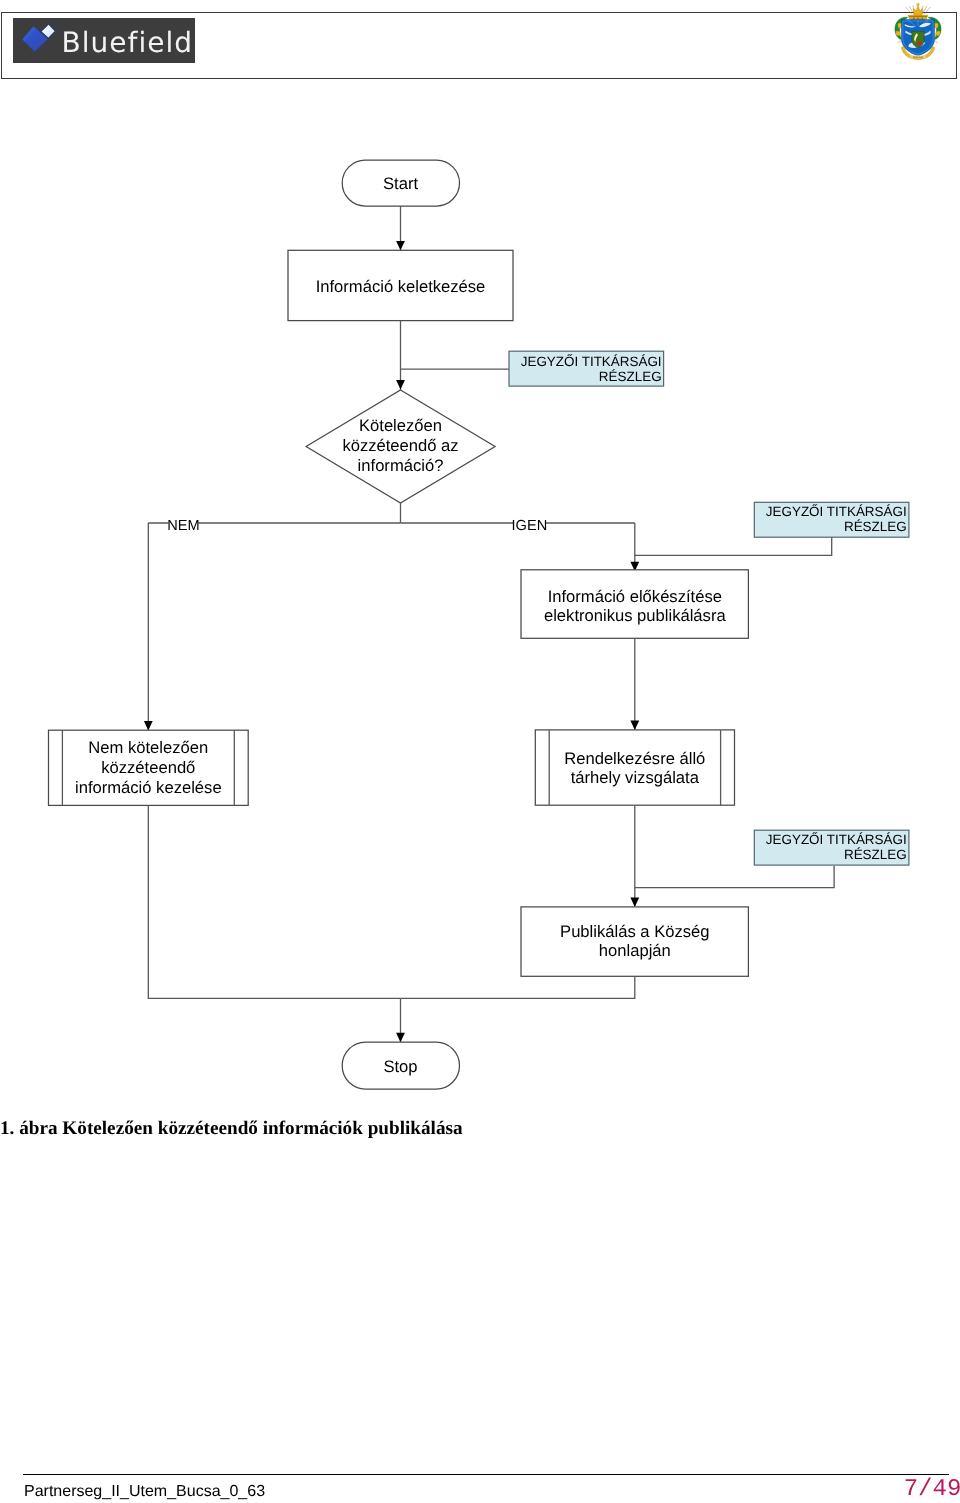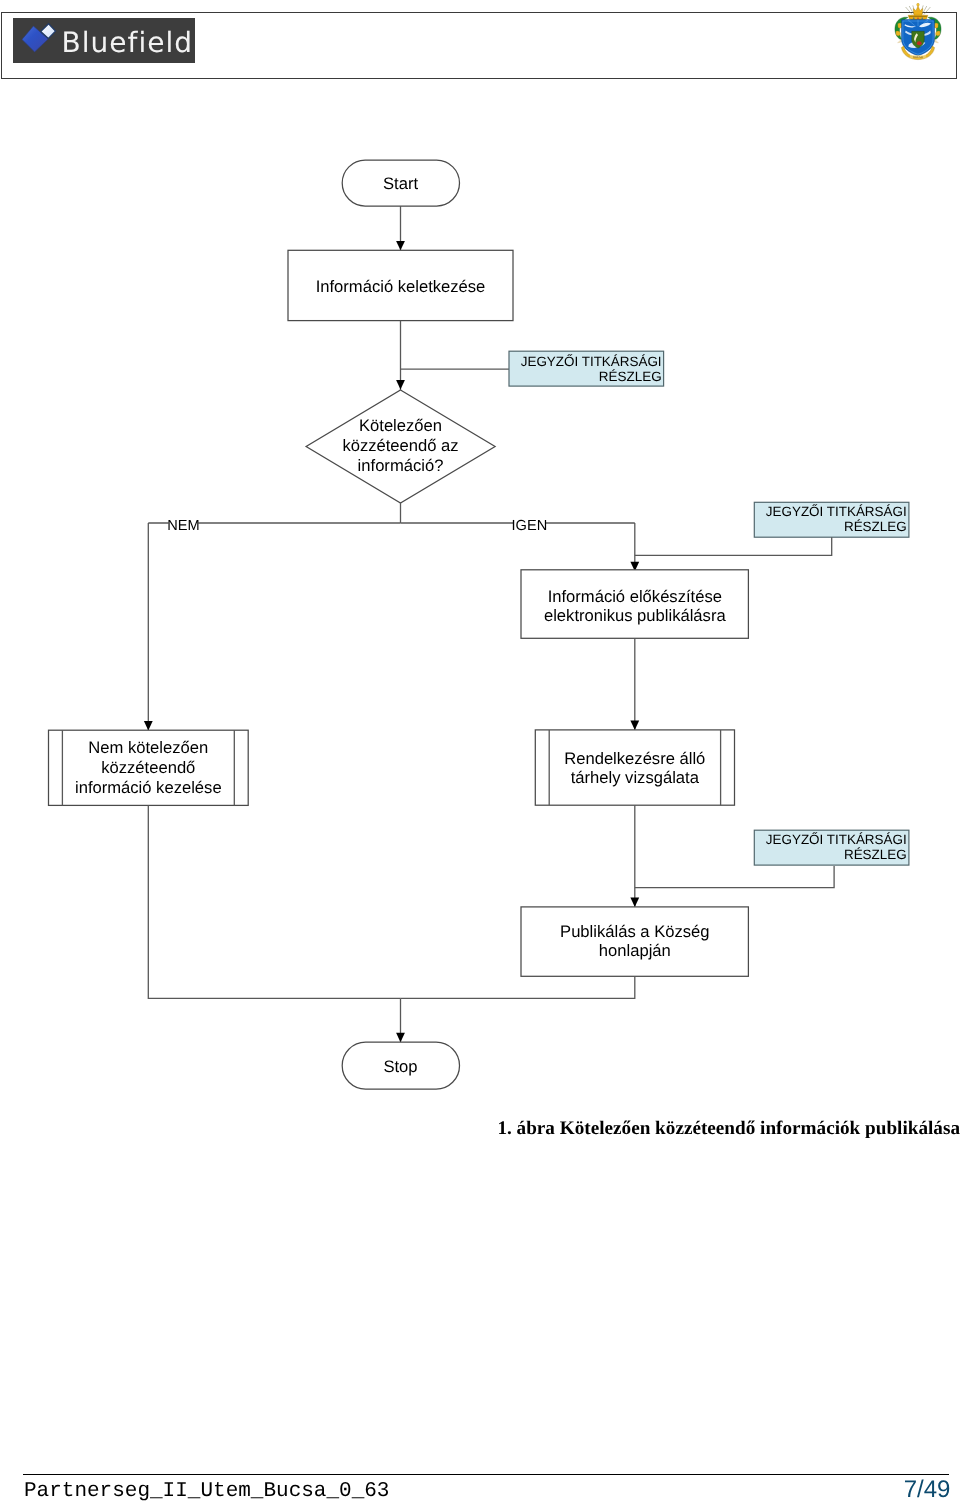--- a/index.html
+++ b/index.html
@@ -23,25 +23,25 @@
   .fline{fill:none;stroke:#585858;stroke-width:1.3;}
   .ftext{font-family:"Liberation Sans",sans-serif;font-size:16.6px;fill:#000;
          text-anchor:middle;}
   .fsmall{font-family:"Liberation Sans",sans-serif;font-size:14.6px;fill:#000;
           text-anchor:middle;}
   .anntext{font-family:"Liberation Sans",sans-serif;font-size:13.45px;fill:#000;
            text-anchor:end;}
 
   #footer-rule{position:absolute;left:23.3px;top:1474.2px;width:926px;height:0;
                border-top:1.1px solid #000;}
-  #footer-name{position:absolute;left:24.0px;top:1479.6px;font-family:Liberation Mono, monospace;
-               font-size:21px;line-height:23.2px;color:#000;}
-  #footer-page{position:absolute;left:903.7px;top:1478.0px;font-family:Liberation Sans, sans-serif;
-               font-size:24px;line-height:24px;color:#0c4a6e;}
-  #caption{position:absolute;left:0;top:1118px;width:960px;text-align:right;
+  #footer-name{position:absolute;left:24.0px;top:1479.6px;font-family:Liberation Sans, sans-serif;
+               font-size:16px;line-height:23.2px;color:#000;}
+  #footer-page{position:absolute;left:903.7px;top:1478.0px;font-family:Liberation Mono, monospace;
+               font-size:24px;line-height:24px;color:#be185d;}
+  #caption{position:absolute;left:0;top:1118px;width:960px;text-align:left;
            font-family:"Liberation Serif",serif;font-weight:bold;font-size:19.2px;color:#000;}
 </style>
 </head>
 <body>
 
 <div class="page">
 
   <div id="hdr-frame"></div>
   <div id="logo-box"></div>
   <div id="logo-diamonds"><svg viewBox="0 0 48 46" width="48" height="46">

